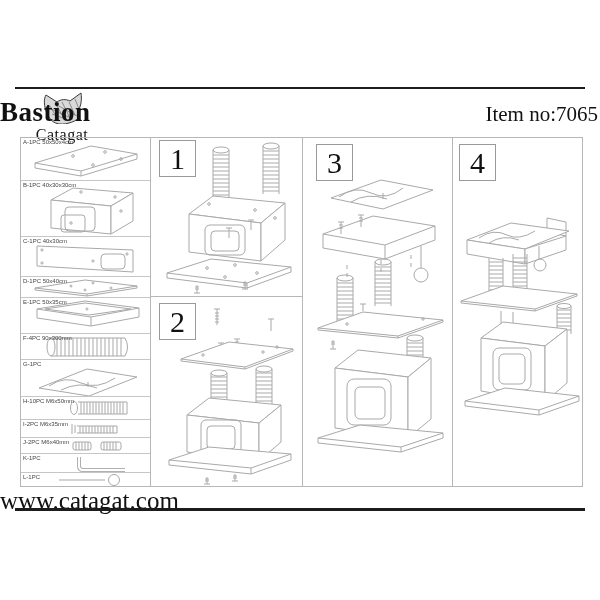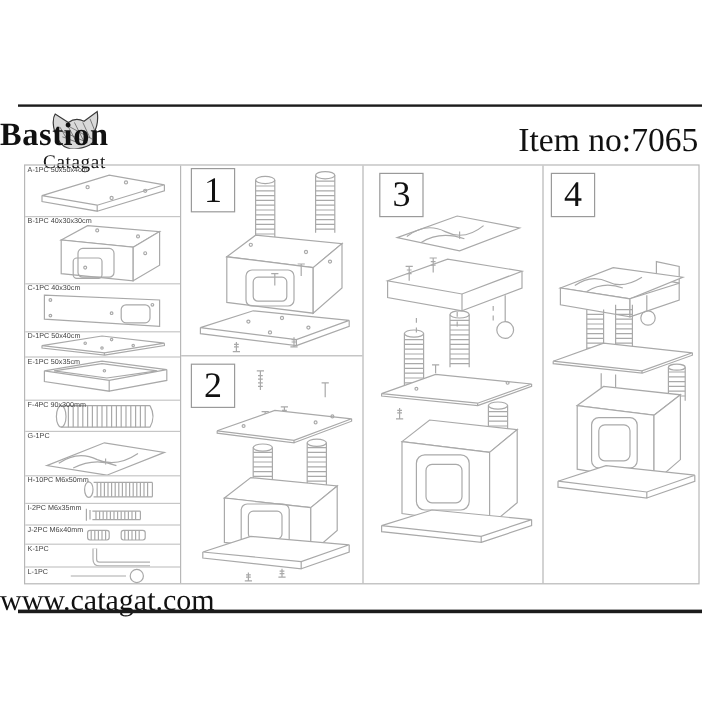--- a/index.html
+++ b/index.html
@@ -7,21 +7,21 @@
         font-family:"Liberation Serif",serif;color:#111;overflow:hidden}
   .rule{position:absolute;left:15px;right:15px;background:#1c1c1c}
   .rule.top{top:87px;height:2px}
   .rule.bottom{top:508px;height:3px}
 
   
   .logo{position:absolute;left:22px;top:90px;width:80px;text-align:center}
   .logo-text{font-size:16px;color:#161616;letter-spacing:.5px;margin-top:-2px}
   .title{position:absolute;left:0;right:0;top:97px;text-align:left;
          font-size:27px;font-weight:bold;letter-spacing:.5px}
-  .itemno{position:absolute;right:18px;top:102px;font-size:28px}
+  .itemno{position:absolute;right:2px;top:102px;font-size:21px}
 
   
   .content{position:absolute;left:20px;top:137px;width:563px;height:350px;
            border:1px solid #b7b7b7;box-sizing:border-box}
   .parts{position:absolute;left:0;top:0;width:130px;height:348px;
          border-right:1px solid #b7b7b7;box-sizing:border-box}
   .part-row{position:relative;box-sizing:border-box;border-bottom:1px solid #c6c6c6}
   .part-row:last-child{border-bottom:none}
   .part-label{position:absolute;top:1px;left:2px;z-index:2;
               font-family:"Liberation Sans",sans-serif;font-size:6px;color:#444;

